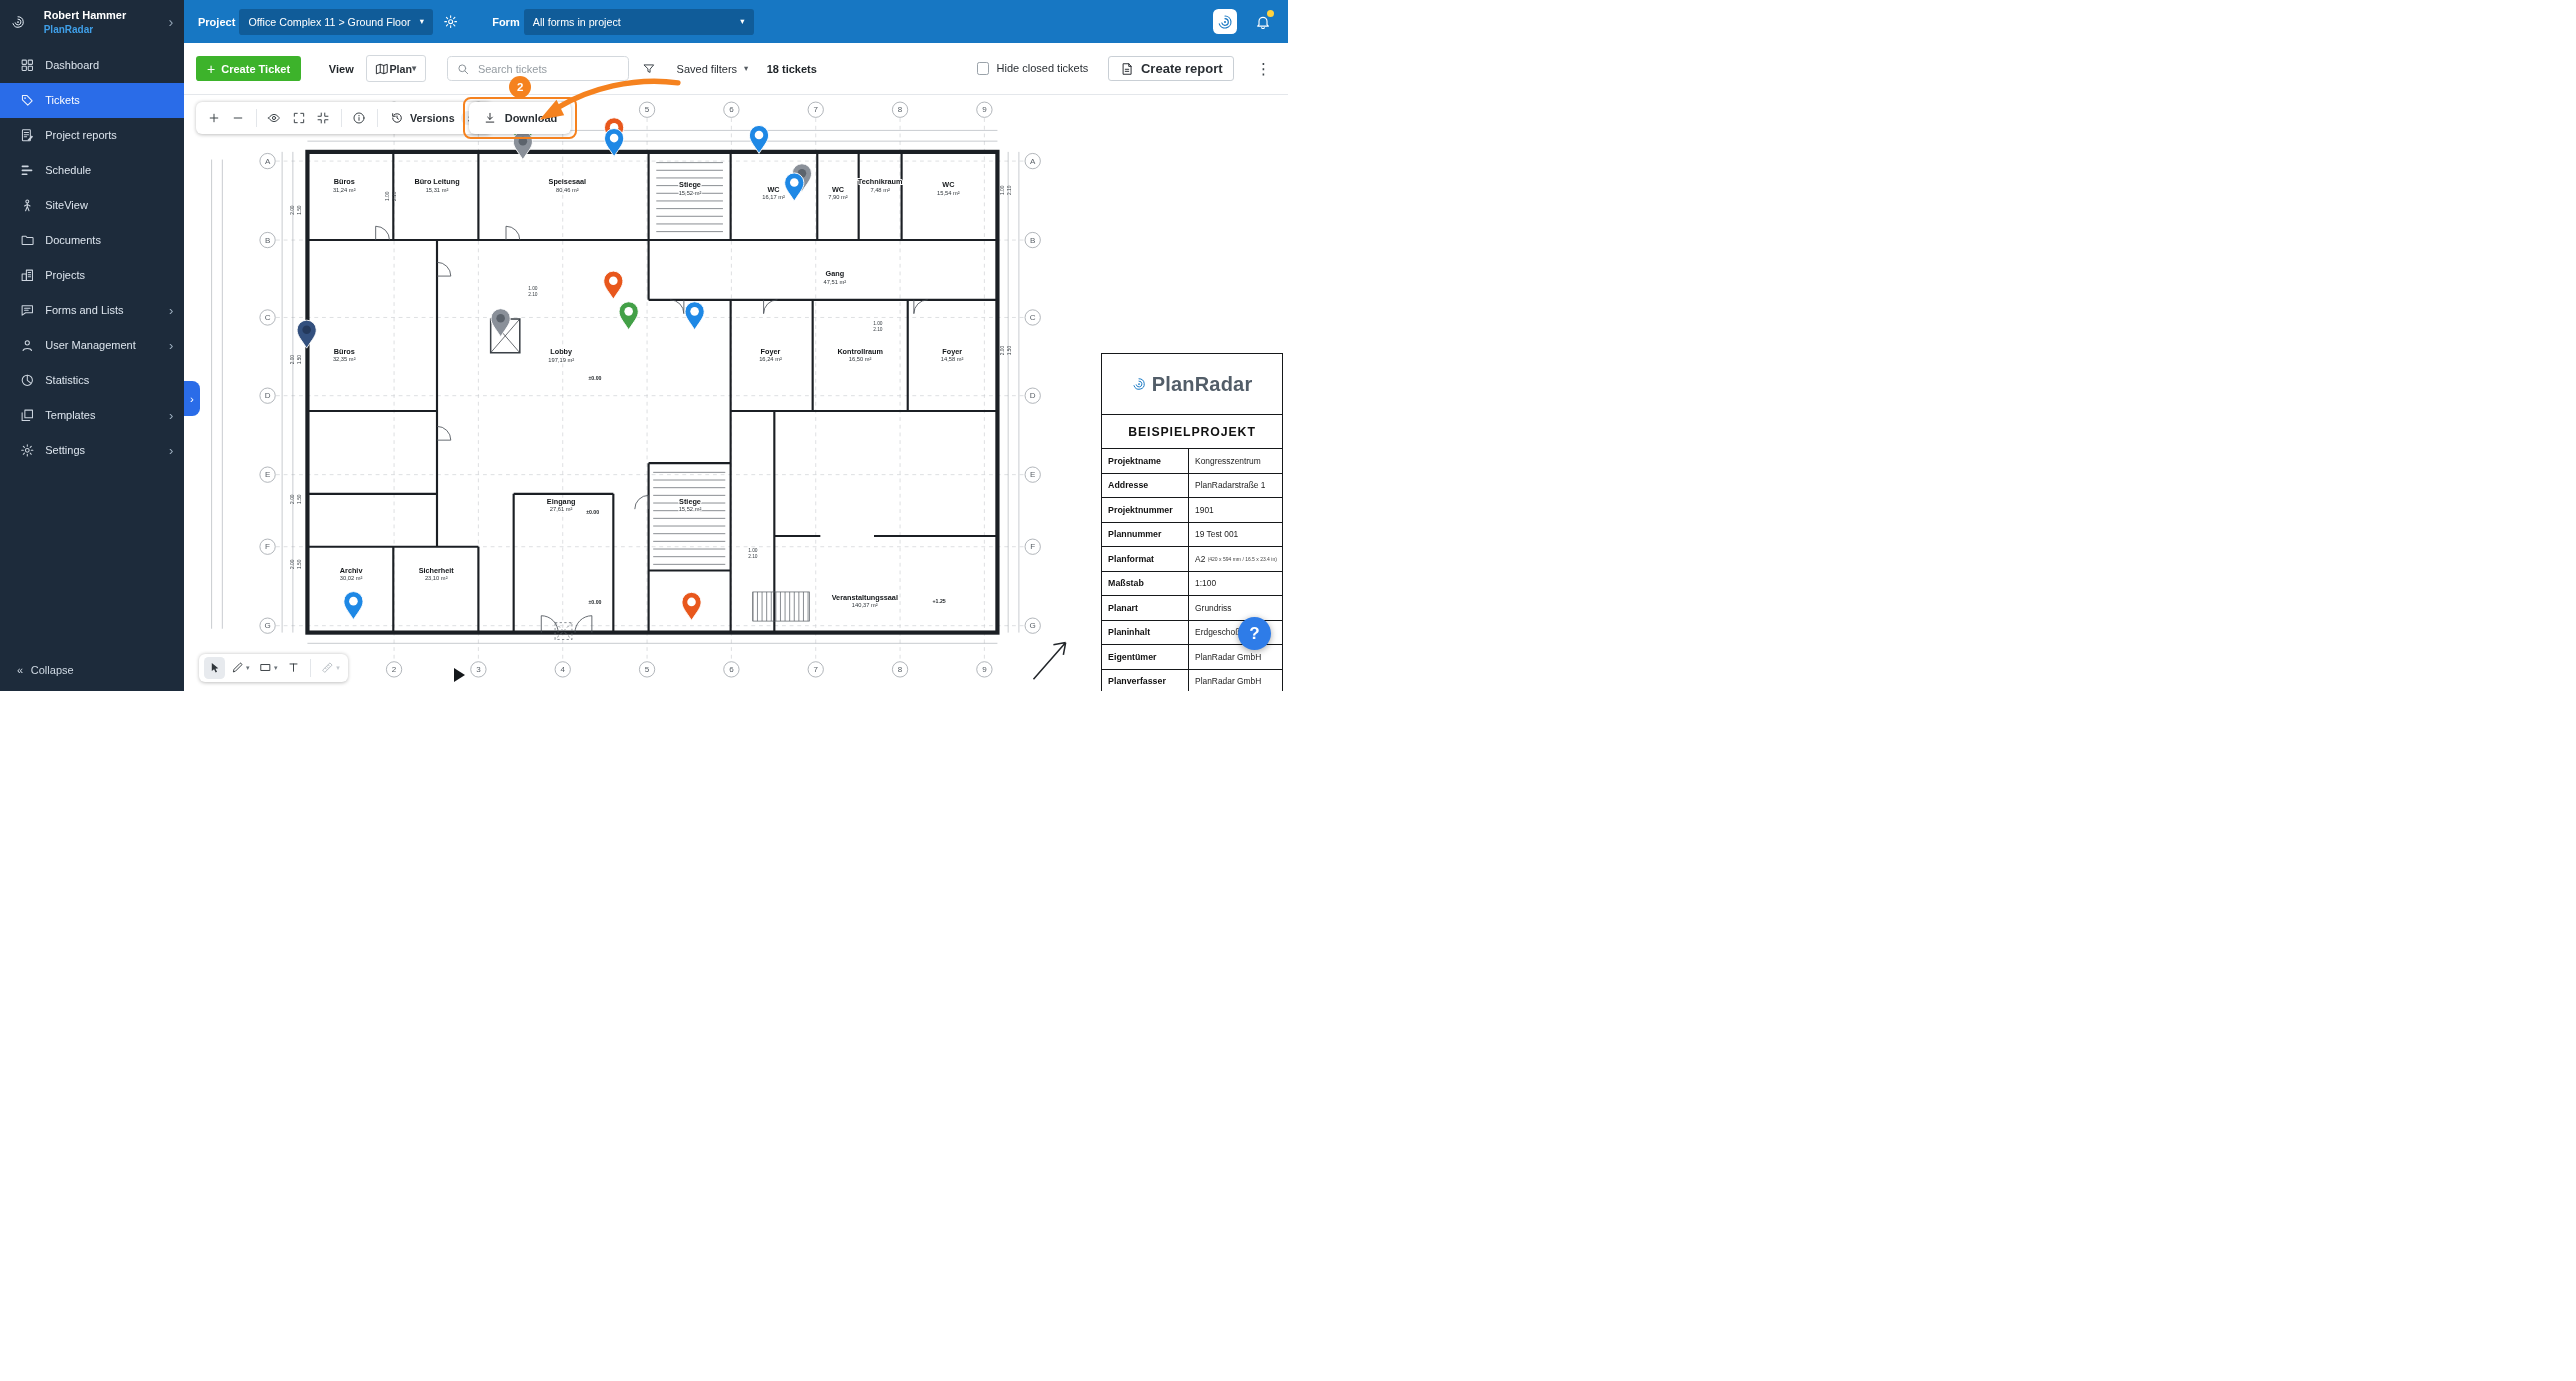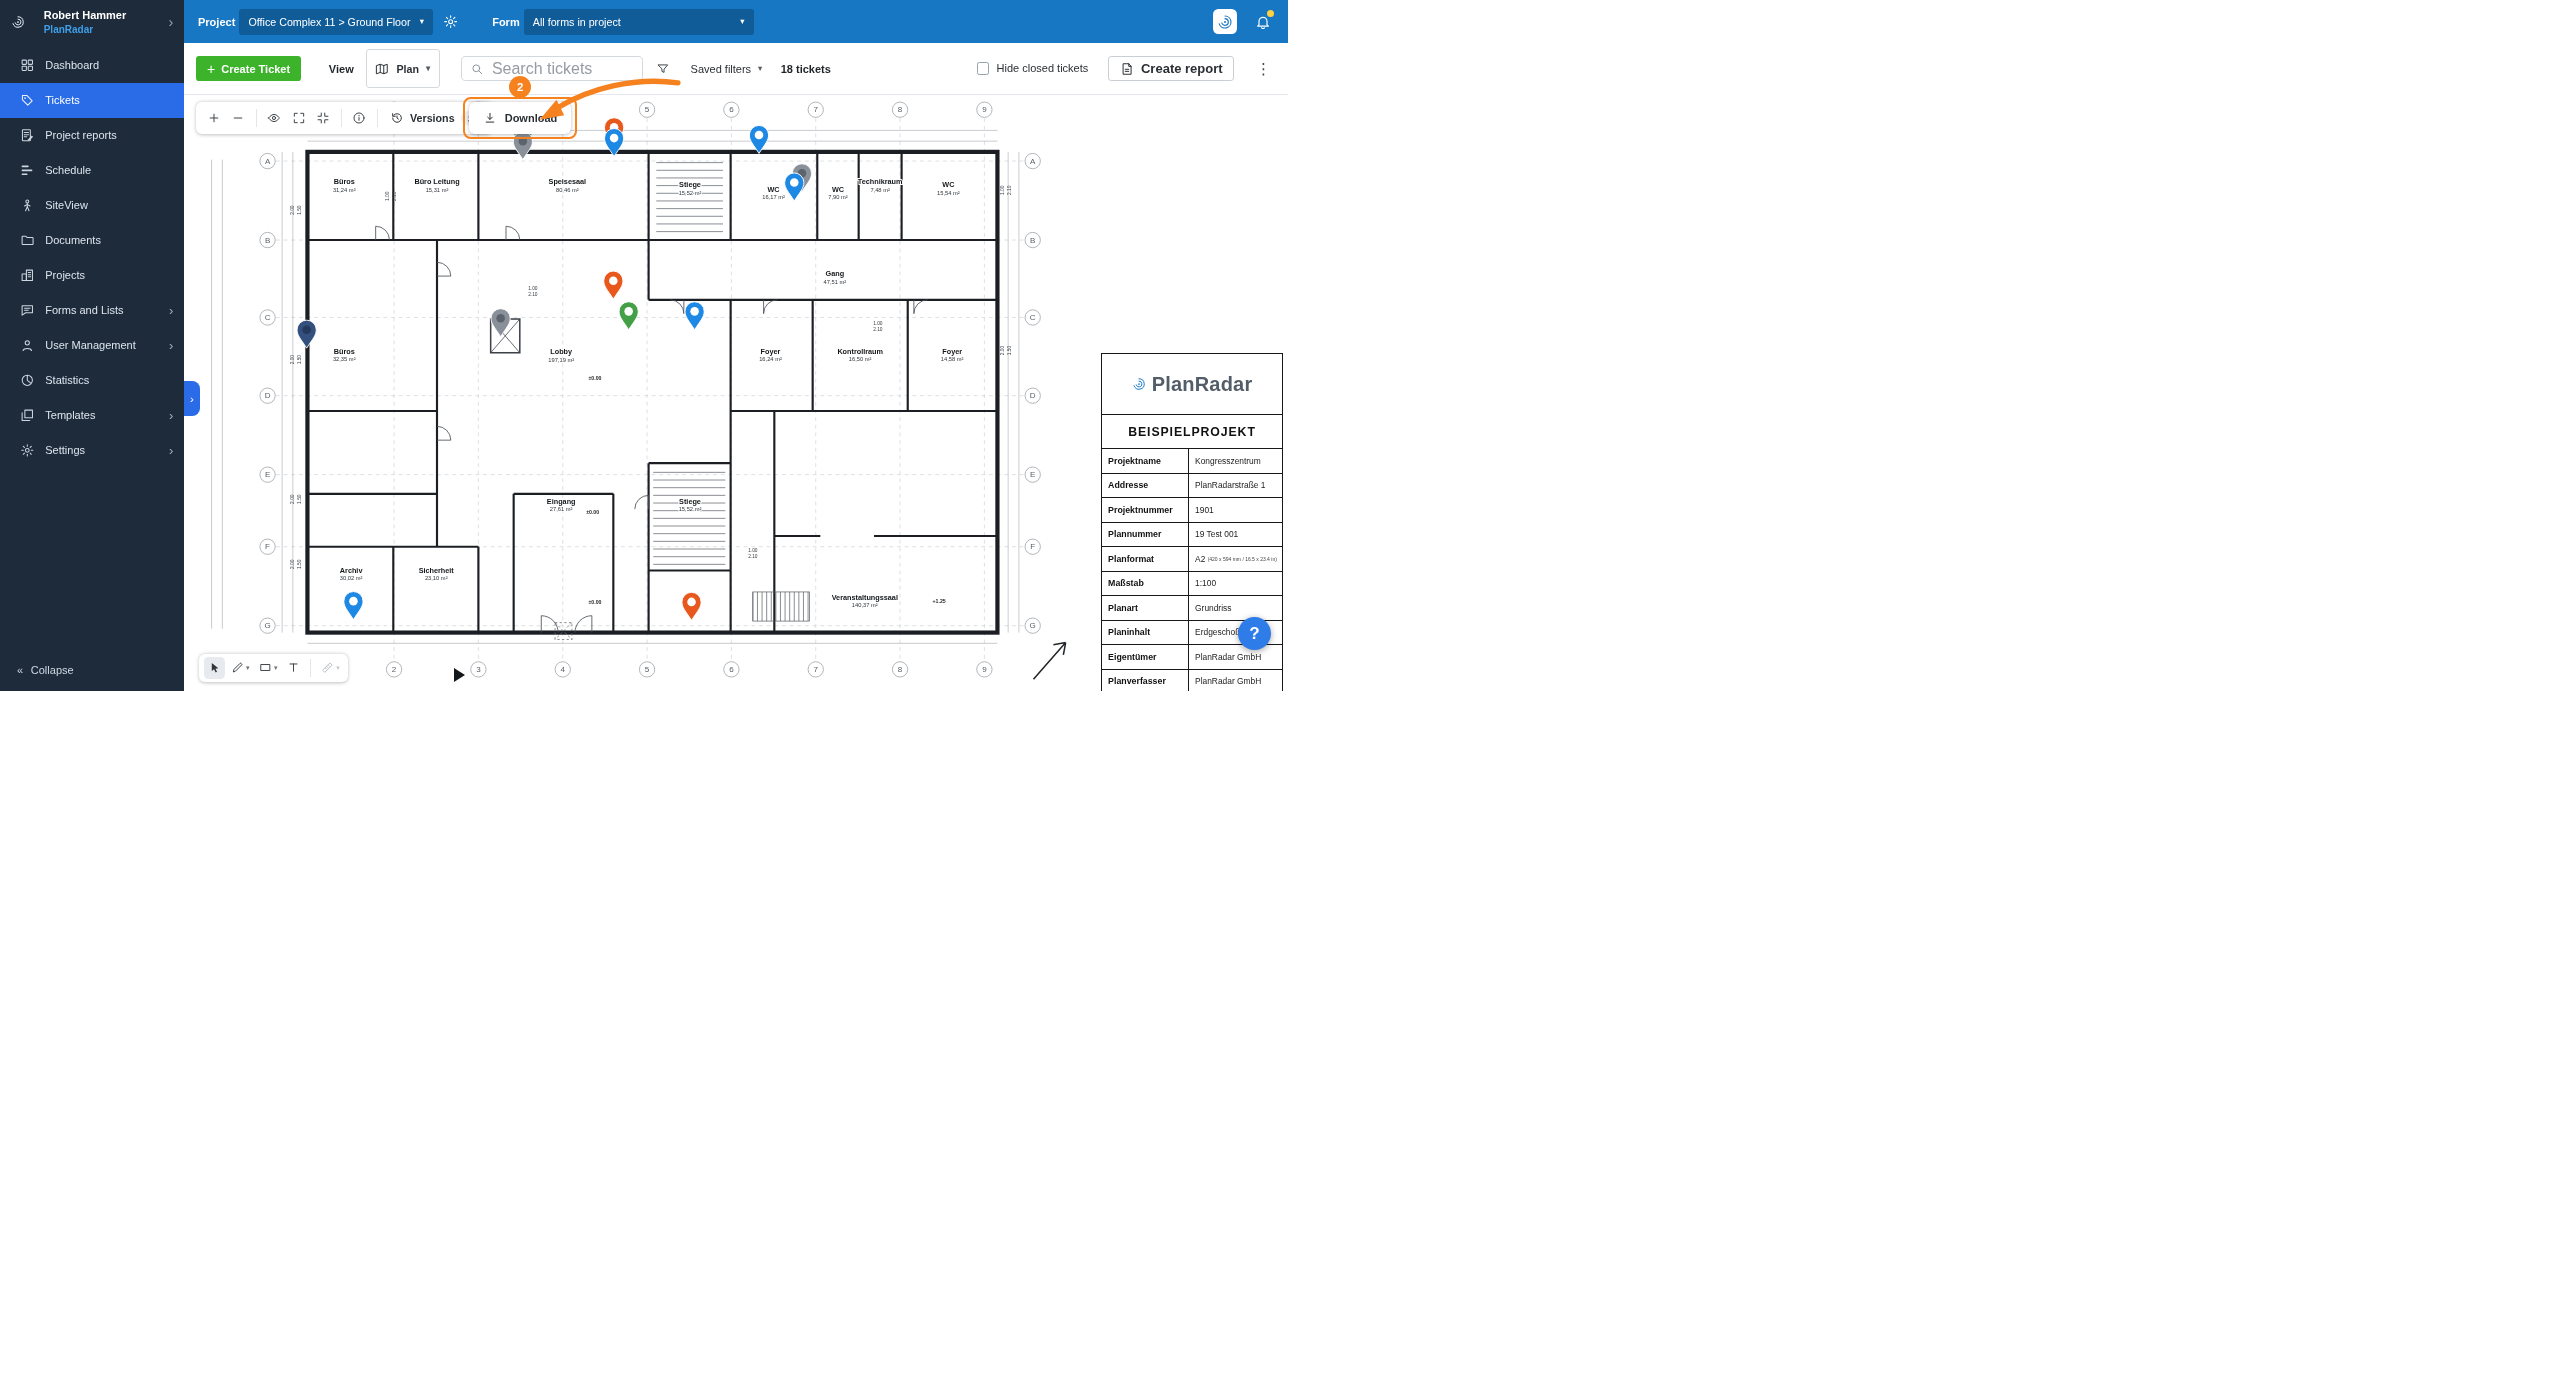--- a/index.html
+++ b/index.html
@@ -40,24 +40,24 @@
   .app-btn span[data-icon]{width:16px;height:16px}
   .bell{position:relative;display:grid;place-items:center;width:20px;height:20px}
   .bell span[data-icon]{width:16px;height:16px}
   .dot{position:absolute;top:-1.5px;right:-1.5px;width:7px;height:7px;border-radius:50%;background:#ffd23f}
 
   
   .actionbar{position:absolute;left:184px;top:43px;right:0;height:52px;background:#fff;border-bottom:0.8px solid #e4e7eb;display:flex;align-items:center;padding:0 15.3px 0 12.3px;z-index:10}
   .btn-create{height:24.5px;background:#3db32b;color:#fff;border-radius:3.1px;display:flex;align-items:center;gap:6.1px;padding:0 10.7px;font-size:11px;font-weight:700}
   .btn-create .plus{font-size:14px;font-weight:400;line-height:1}
   .view-label{margin-left:28px;font-weight:700;font-size:11px;color:#1f2428}
-  .dd-plan{margin-left:12.3px;height:39px;border:0.8px solid #d3d8dd;border-radius:3.1px;display:flex;align-items:center;gap:7px;padding:0 8.4px;font-size:10.7px;font-weight:700;color:#2a2f34}
+  .dd-plan{margin-left:12.3px;height:27px;border:0.8px solid #d3d8dd;border-radius:3.1px;display:flex;align-items:center;padding:0 8.4px;font-size:10.7px;font-weight:700;color:#2a2f34}
   .dd-plan .caret{color:#555b61}
   .search-box{margin-left:21.5px;width:182px;height:24.5px;border:0.8px solid #d3d8dd;border-radius:4.6px;display:flex;align-items:center;gap:6.1px;padding:0 7.7px;color:#8b9298;background:#fff}
-  .search-box input{border:none;outline:none;flex:1;min-width:0;font-size:16px;color:#333;background:transparent}
+  .search-box input{border:none;outline:none;flex:1;min-width:0;font-size:11px;color:#333;background:transparent}
   .search-box input::placeholder{color:#959ca2}
   .btn-filter{margin-left:7.7px;width:24.5px;height:24.5px;display:grid;place-items:center;color:#3f464c}
   .dd-saved{margin-left:15.3px;display:flex;gap:7px;align-items:center;font-size:11px;color:#2a2f34}
   .dd-saved .caret{color:#555b61}
   .count{margin-left:18.4px;font-size:11px;font-weight:700;color:#1f2428}
   .right-group{margin-left:auto;display:flex;align-items:center;gap:20px}
   .hide-closed{display:flex;gap:7.7px;align-items:center;font-size:11px;color:#2a2f34;cursor:pointer}
   .cb{width:12.3px;height:12.3px;border:1.2px solid #9aa2a9;border-radius:2.3px;background:#fff}
   .btn-report{height:24.5px;border:0.8px solid #c9cfd5;border-radius:3.1px;display:flex;align-items:center;gap:7px;padding:0 10.7px;font-size:13px;font-weight:700;color:#2a2f34}
   .kebab{font-size:15.3px;color:#3f464c;width:18.4px;text-align:center}

